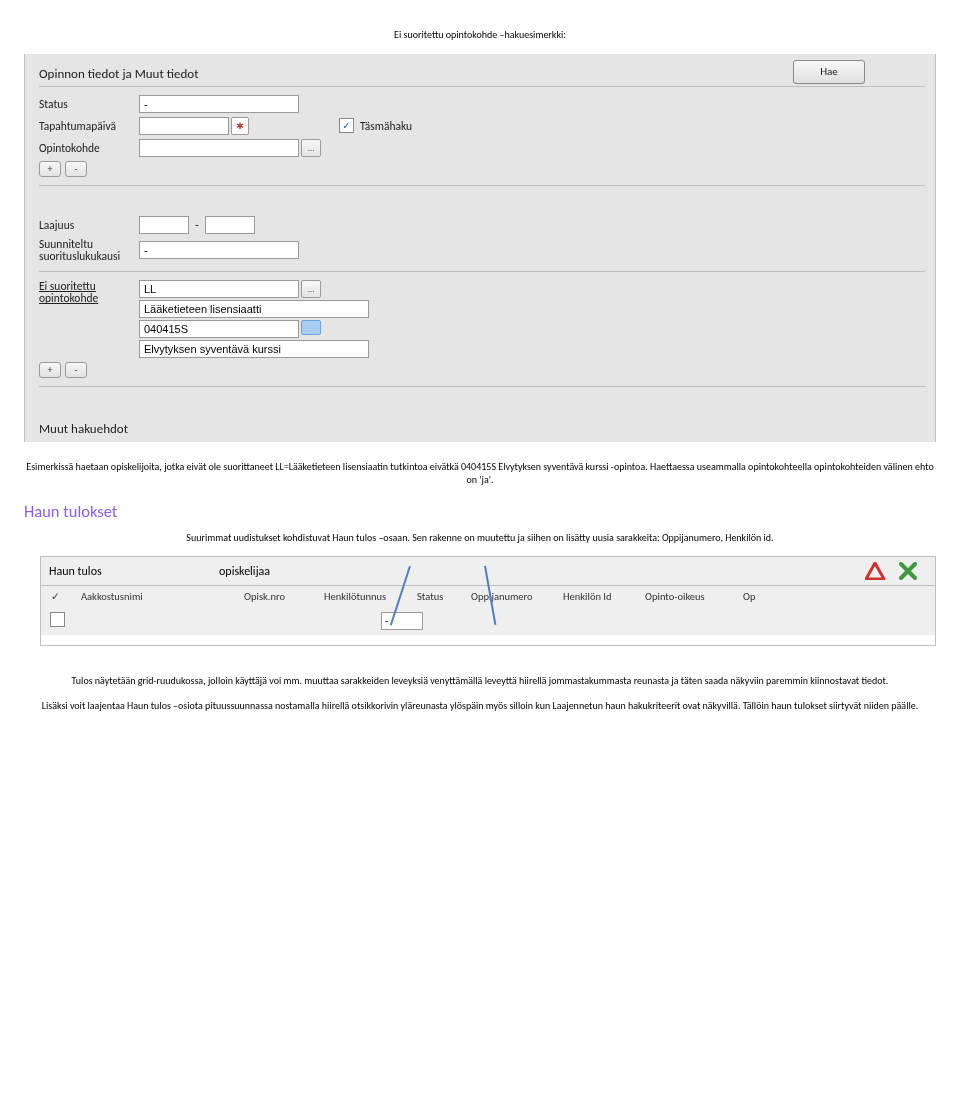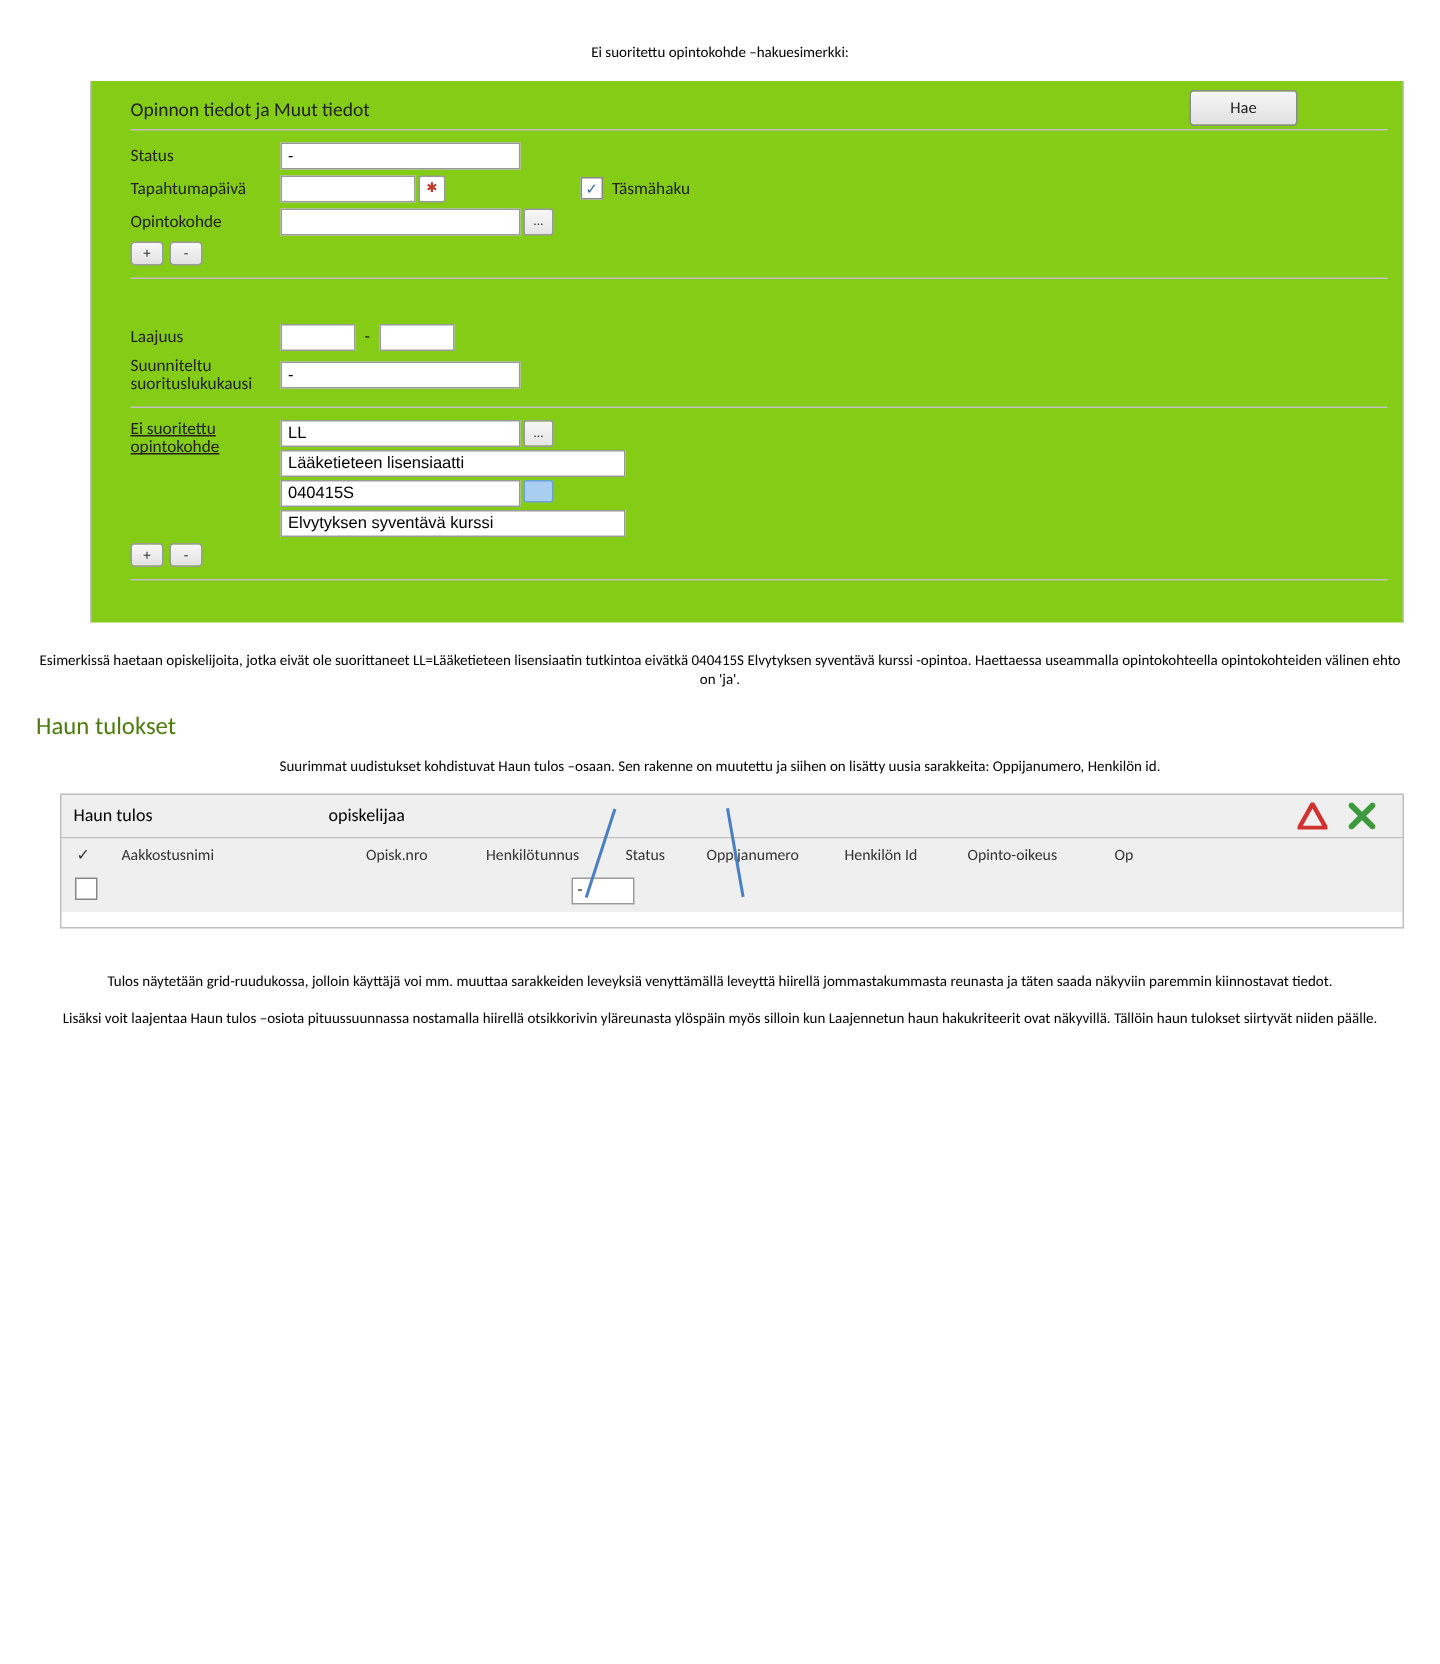--- a/index.html
+++ b/index.html
@@ -5,32 +5,31 @@
   body {
     font-family: Calibri, Arial, sans-serif;
     margin: 0;
     padding: 18px 24px;
     color: #000;
     background: #fff;
     width: 960px;
     box-sizing: border-box;
   }
   .para { font-size: 10px; line-height: 1.35; margin: 10px 0 12px 0; text-align: center; }
-  .heading-link { color: #4d7c0f; font-size: 16.5px; margin: 14px 0 6px 0; }
+  .heading-link { color: #8b5cf6; font-size: 16.5px; margin: 14px 0 6px 0; }
 
   
   .form-panel {
-    background: #84cc16;
+    background: #e5e5e5;
     border-left: 1px solid #bfbfbf;
     border-right: 1px solid #bfbfbf;
-    padding: 6px 0 0 16px;
+    padding: 6px 0 0 4px;
     margin-bottom: 18px;
     font-size: 12px;
     color: #222;
-    margin-left: 36px;
   }
   .form-section-title {
     font-size: 13px;
     padding: 6px 10px 2px 10px;
   }
   .hr1 { border: none; border-top: 1px solid #bfbfbf; margin: 2px 10px 6px 10px; }
   .form-row { display: flex; align-items: center; padding: 2px 10px; }
   .form-label { width: 100px; font-size: 11.5px; }
   .form-input {
     height: 14px; border: 1px solid #9a9a9a; background: #fff;
@@ -210,20 +209,21 @@
       </div>
     </div>
   </div>
   <div class="plus-minus">
     <span class="pm-btn">+</span>
     <span class="pm-btn">-</span>
   </div>
 
   <hr class="hr1">
   <div class="spacer"></div>
+  <div class="form-section-title" style="padding-bottom:6px;">Muut hakuehdot</div>
 </div>
 
 <div class="para">Esimerkissä haetaan opiskelijoita, jotka eivät ole suorittaneet LL=Lääketieteen lisensiaatin tutkintoa eivätkä 040415S Elvytyksen syventävä kurssi -opintoa. Haettaessa useammalla opintokohteella opintokohteiden välinen ehto on 'ja'.</div>
 
 <div class="heading-link">Haun tulokset</div>
 <div class="para">Suurimmat uudistukset kohdistuvat Haun tulos –osaan. Sen rakenne on muutettu ja siihen on lisätty uusia sarakkeita: Oppijanumero, Henkilön id.</div>
 
 <div class="grid-wrap">
   <div class="grid-top">
     <span class="title">Haun tulos</span>

